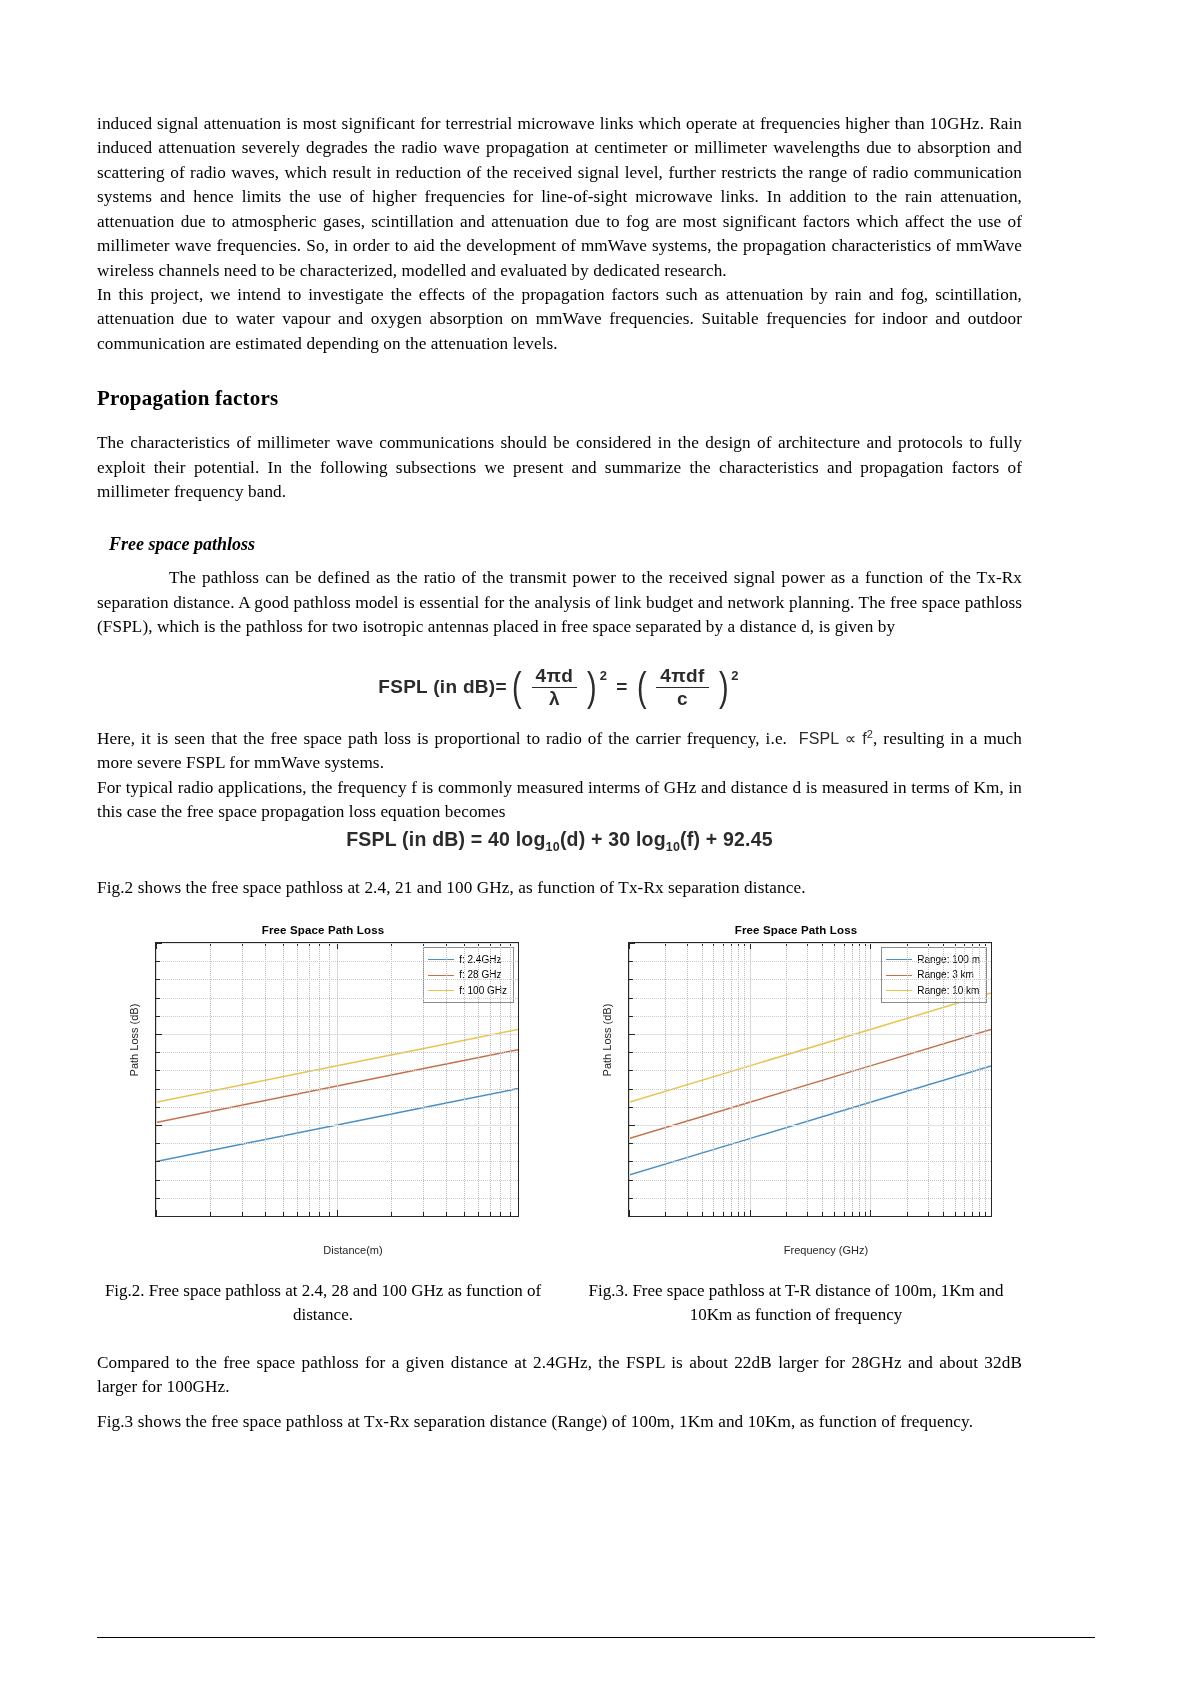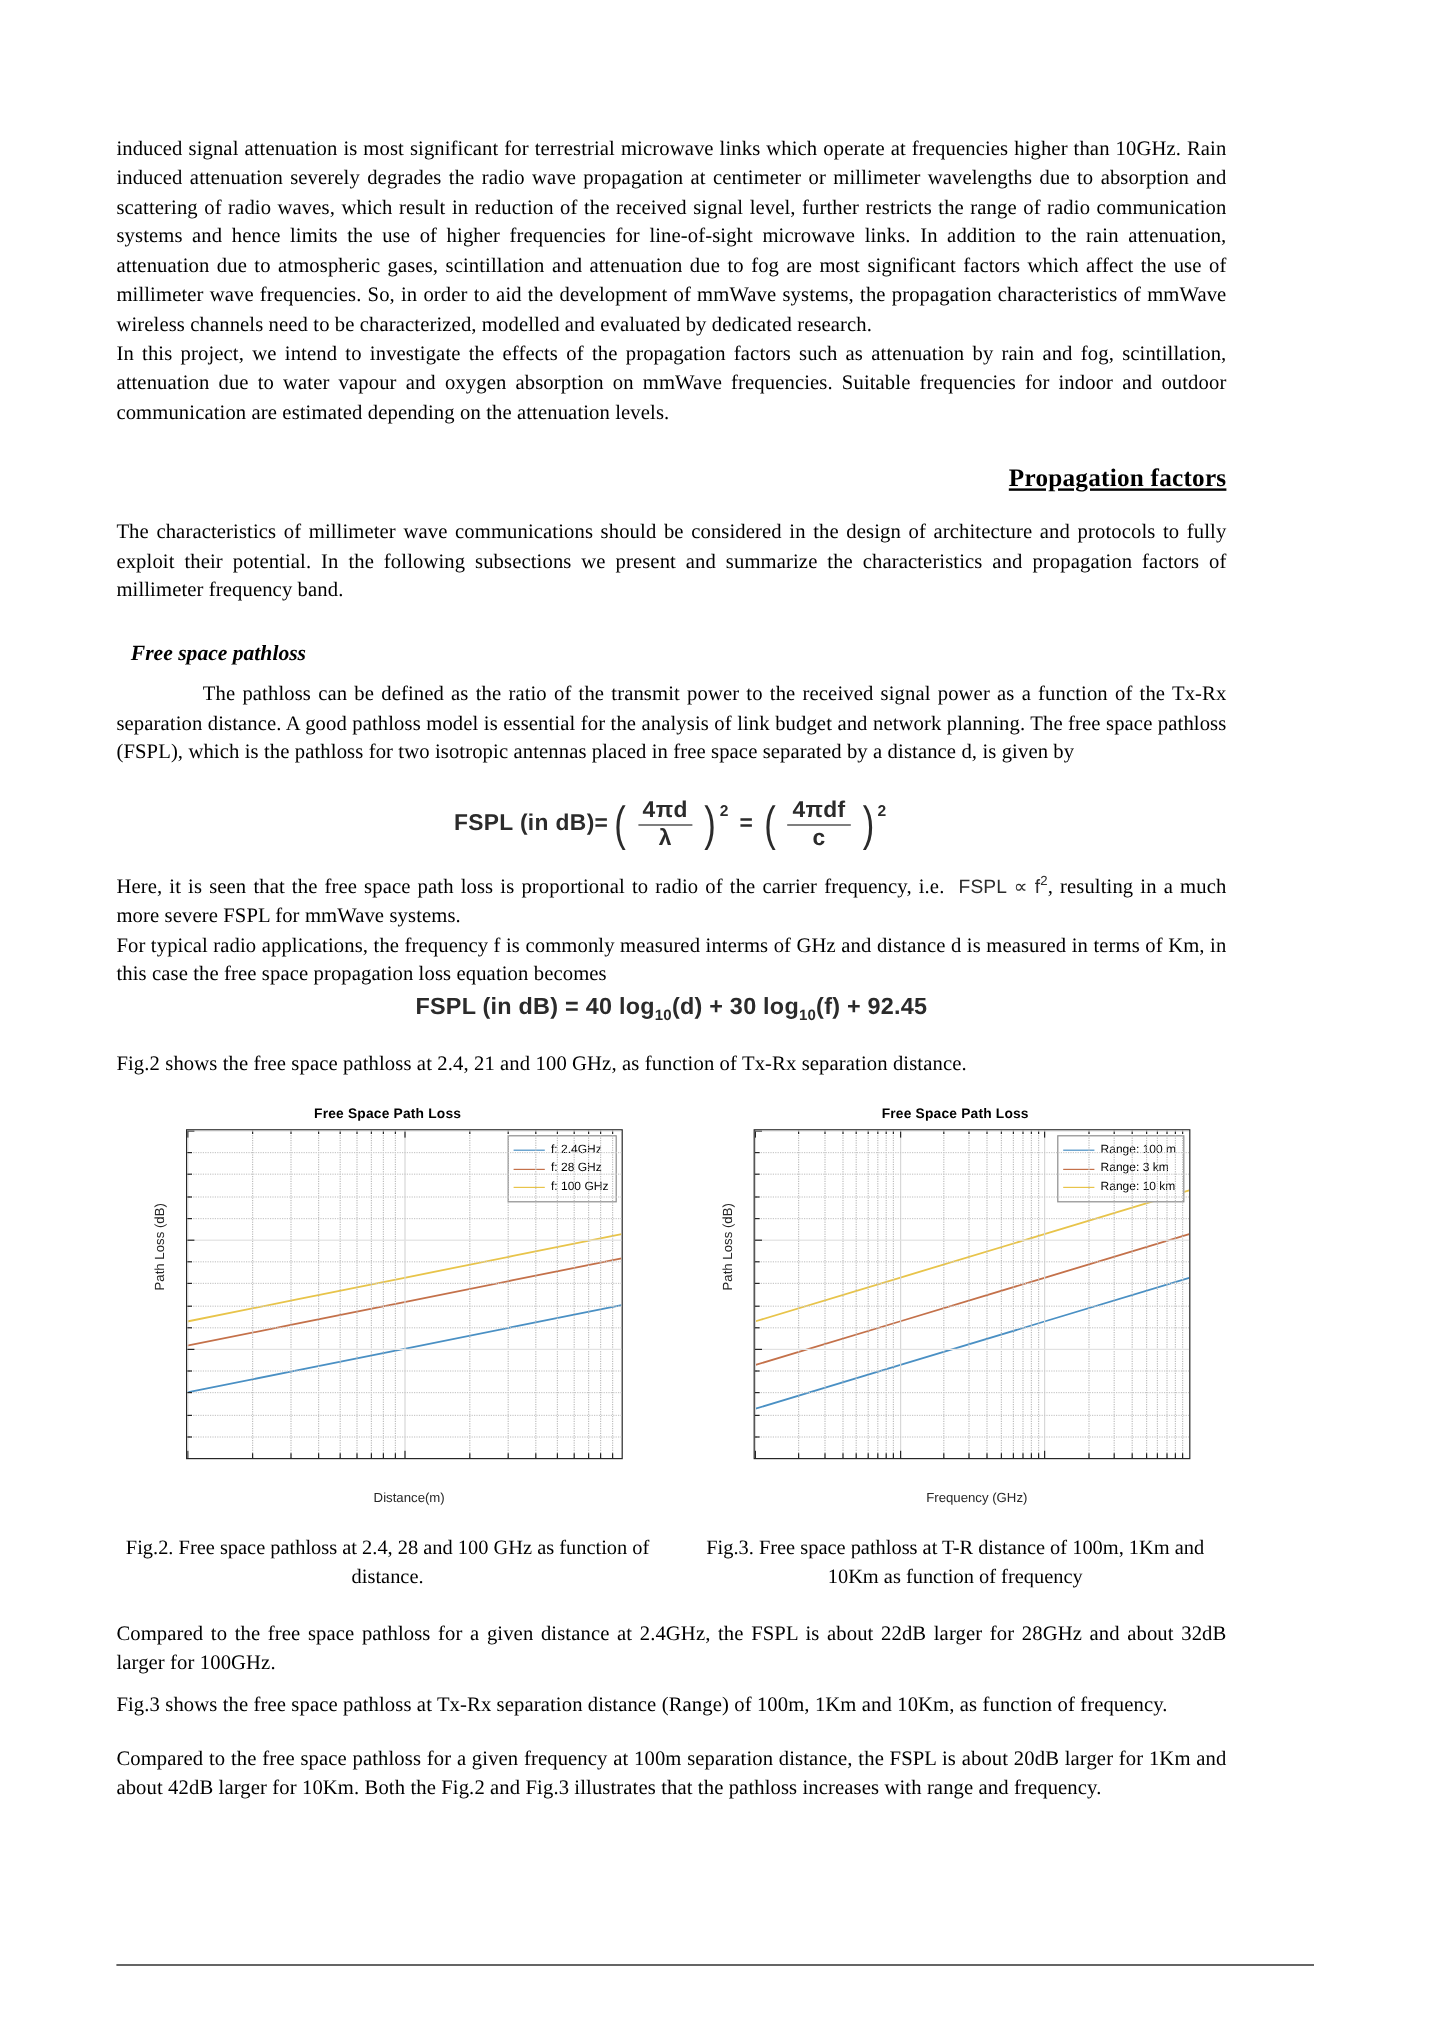--- a/index.html
+++ b/index.html
@@ -34,23 +34,22 @@
   }
   p.body-text.nogap { margin-top: 0; }
   .gap-sm { height: 11px; }
   .gap-md { height: 20px; }
   .gap-lg { height: 30px; }
 
   h2.section-heading {
     margin: 0;
     font-size: 21px;
     font-weight: bold;
-    text-align: right;
+    text-align: left;
     letter-spacing: 0.2px;
-    text-decoration: underline;
   }
   h3.subsection-heading {
     margin: 0;
     font-size: 18px;
     font-weight: bold;
     font-style: italic;
     padding-left: 12px;
   }
   .indent-first { text-indent: 72px; }
 
@@ -153,21 +152,21 @@
     top: 112px;
     width: 150px;
     text-align: center;
     font-size: 11px;
     color: #262626;
     transform: rotate(-90deg);
     transform-origin: center center;
   }
   .xlabel {
     position: absolute;
-    left: 62px;
+    left: 74px;
     top: 322px;
     width: 364px;
     text-align: center;
     font-size: 11px;
     color: #262626;
   }
   .tick-mark-y {
     position: absolute;
     left: 0;
     width: 6px;
@@ -563,18 +562,17 @@
       </div>
 
     </div>
 
     <div style="height:24px"></div>
 
     <p class="body-text">Compared to the free space pathloss for a given distance at 2.4GHz, the FSPL is about 22dB larger for 28GHz and about 32dB larger for 100GHz.</p>
     <div class="gap-sm"></div>
     <p class="body-text">Fig.3 shows the free space pathloss at Tx-Rx separation distance (Range) of 100m, 1Km and 10Km, as function of frequency.</p>
     <div class="gap-md"></div>
-    <p class="body-text">Compared to the free space pathloss for a given frequency at 100m separation distance, the FSPL is about 20dB larger for 1Km and about 42dB larger for 10Km. Both the Fig.2 and Fig.3 illustrates that the pathloss increases with range and frequency.</p>
 
   </div>
 
   <div class="footer-rule"></div>
 </div>
 
 </body></html>

